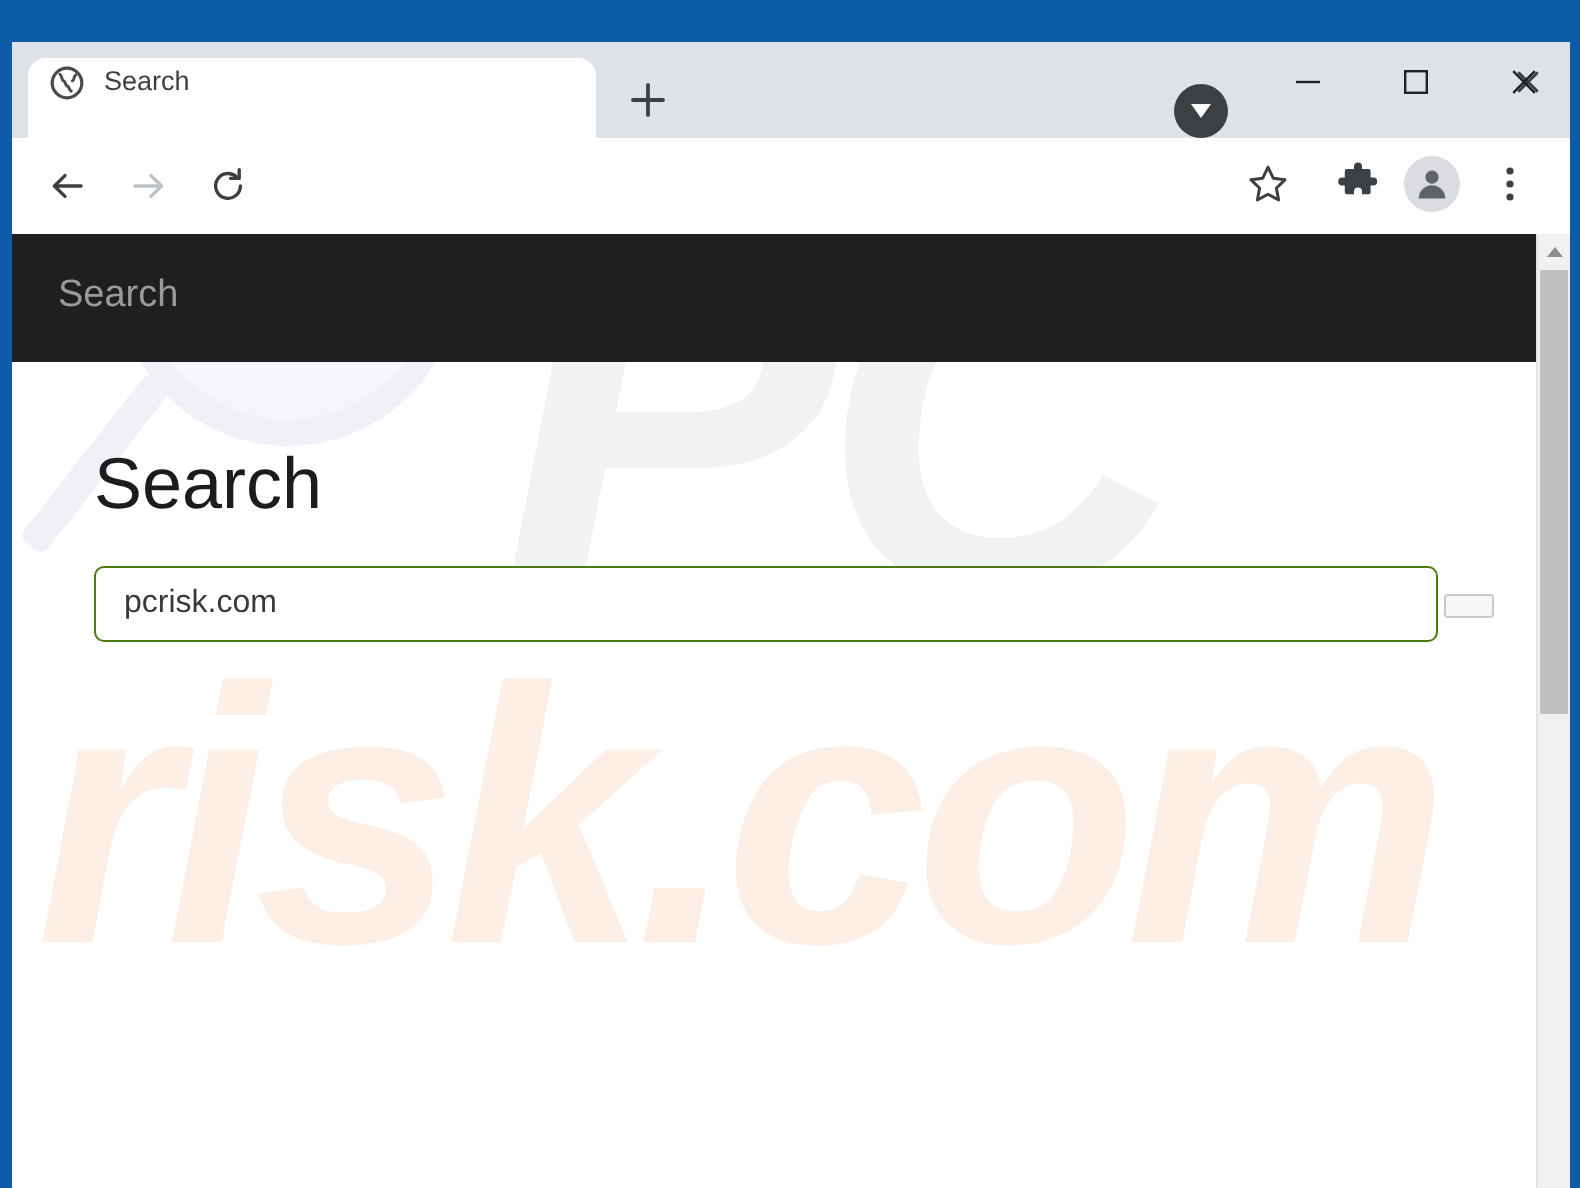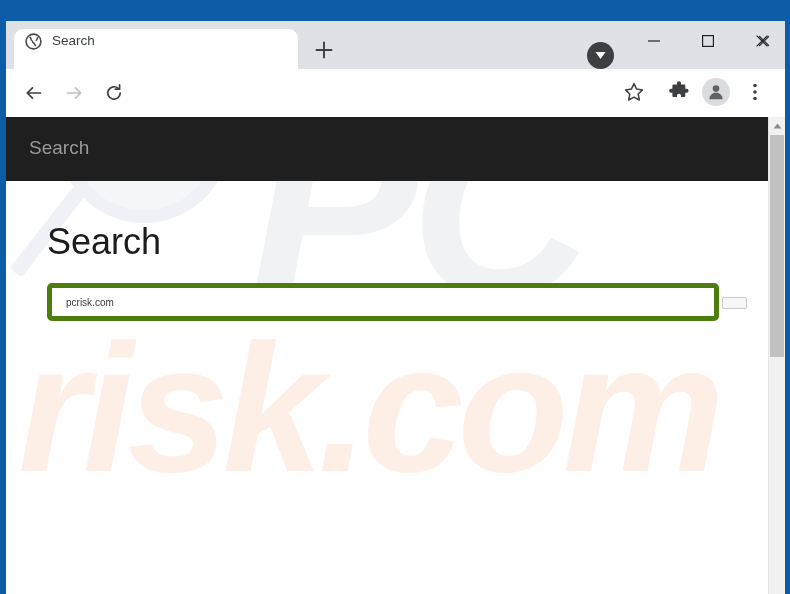--- a/index.html
+++ b/index.html
@@ -252,24 +252,24 @@
     left: 41px; top: 40px;
     font-size: 36px;
     color: #1c1c1c;
     font-weight: normal;
     font-family: "Liberation Sans", sans-serif;
   }
   #search-input {
     position: absolute;
     left: 41px; top: 102px;
     width: 672px; height: 38px;
-    border: 5px solid #4d7c0f;
+    border: 1px solid #4d7c0f;
     border-radius: 5px;
     background: #ffffff;
-    font-size: 10px;
+    font-size: 16px;
     color: #3a3a3a;
     padding: 0 14px;
     outline: none;
     font-family: "Liberation Sans", sans-serif;
   }
   #search-submit {
     position: absolute;
     left: 716px; top: 116px;
     width: 25px; height: 12px;
     border: 1px solid #c9c9c9;

